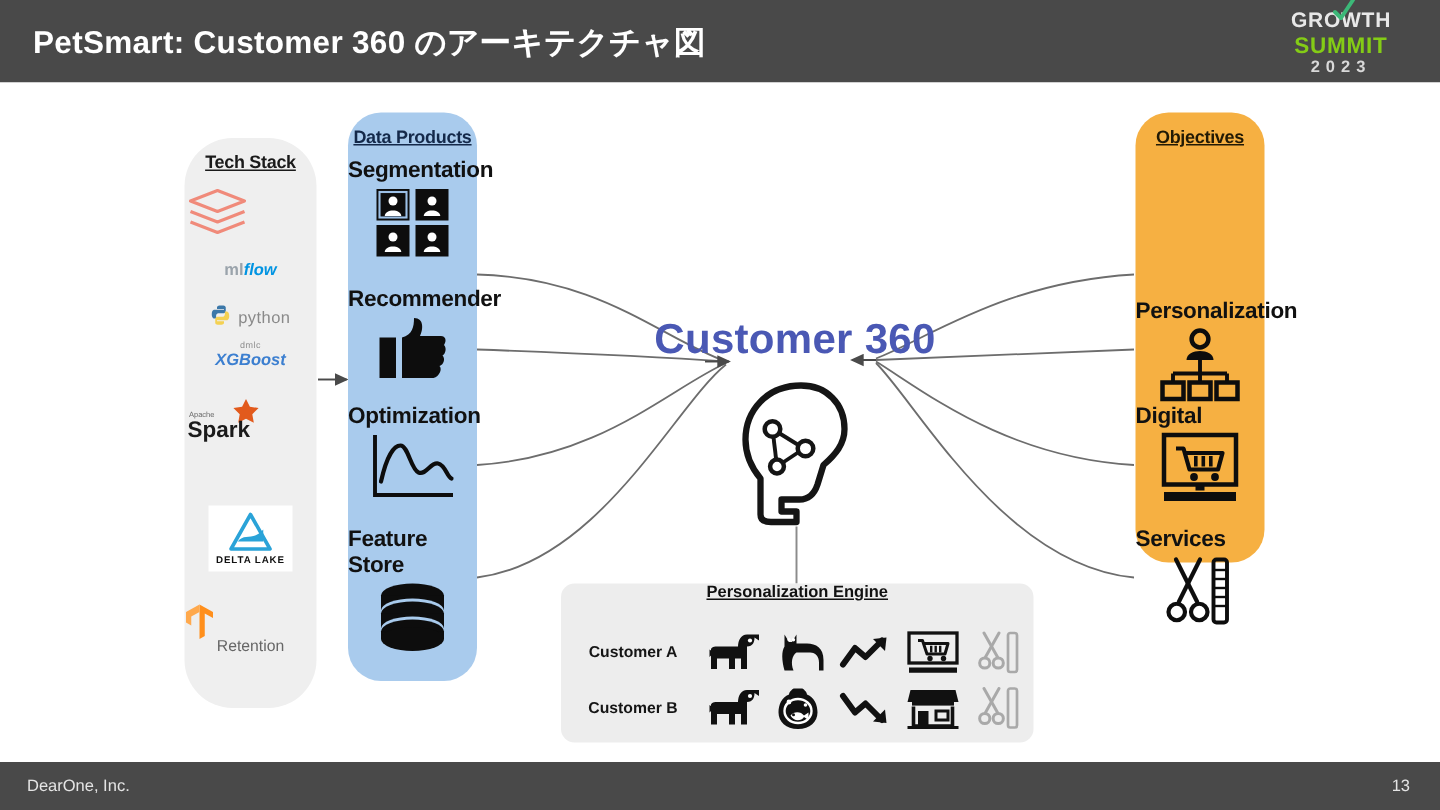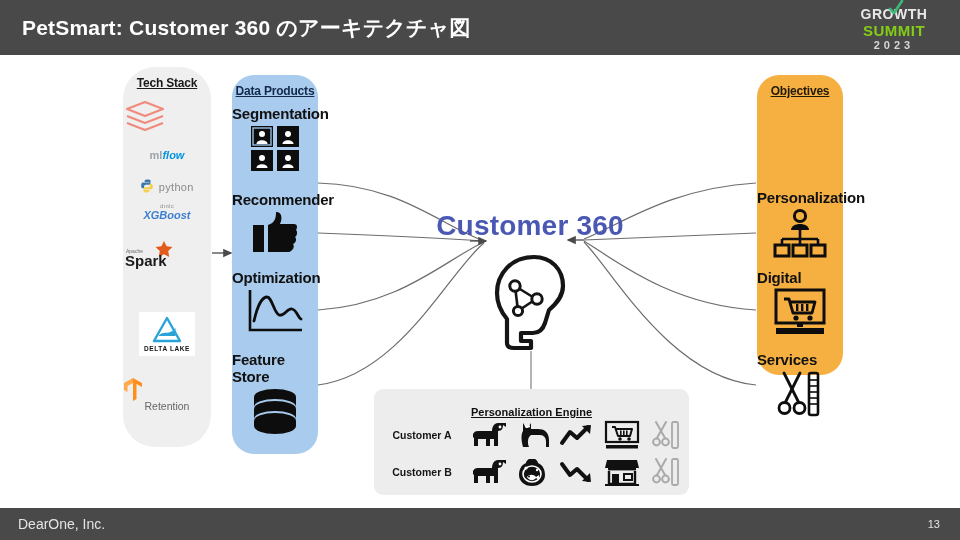--- a/index.html
+++ b/index.html
@@ -29,33 +29,33 @@
     position:absolute; left:27px; top:-7px; width:16px; height:16px;
   }
   #logo .l2 { font-size:15px; font-weight:bold; color:#84cc16; letter-spacing:.5px; margin-top:1px;}
   #logo .l3 { font-size:11px; font-weight:bold; color:#d8d8d8; letter-spacing:4px; margin-top:2px;}
 
   
   #footer {
     position:absolute; left:0; bottom:0; width:960px; height:32px;
     background:#494949; display:flex; align-items:center;
   }
-  #footer-company { color:#e4e4e4; font-size:14px; margin-left:18px;text-align:right; }
+  #footer-company { color:#e4e4e4; font-size:11px; margin-left:18px;text-align:right; }
   #footer-page { color:#e4e4e4; font-size:11px; position:absolute; right:20px; }
 
   
   #canvas { position:absolute; left:0; top:55px; width:960px; height:453px; background:#fff; }
 
   
   .panel { position:absolute; border-radius:22px; }
   .panel-title {
     text-align:center; font-size:12px; font-weight:bold;
     text-decoration:underline; padding-top:9px; letter-spacing:-.2px;
   }
-  #panel-tech   { left:123px; top:12px; width:88px; height:380px; background:#efefef;border-radius:32px; }
+  #panel-tech   { left:123px; top:37px; width:88px; height:380px; background:#efefef;border-radius:32px; }
   #panel-tech .panel-title { color:#1a1a1a; }
   #panel-data   { left:232px; top:20px; width:86px; height:379px; background:#a9cbed; }
   #panel-data .panel-title { color:#14294a; }
   #panel-obj    { left:757px; top:20px; width:86px; height:300px; background:#f6b042; }
   #panel-obj .panel-title { color:#221a05; }
 
   .item-label {
     font-size:15px; font-weight:bold; color:#111;
     letter-spacing:-.2px;
   }
@@ -73,21 +73,21 @@
   }
   #brain { position:absolute; left:487px; top:198px; width:92px; height:98px; }
 
   
   #pe-panel {
     position:absolute; left:374px; top:334px; width:315px; height:106px;
     background:#ededed; border-radius:9px;
   }
   #pe-title {
     text-align:center; font-size:11px; font-weight:bold; color:#111;
-    text-decoration:underline; padding-top:17px;
+    text-decoration:underline; padding-top:0;
   }
   .pe-row { position:absolute; left:0; width:100%; height:36px; display:flex; align-items:center; }
   .pe-rowlabel { width:96px; text-align:center; font-size:10.5px; font-weight:bold; color:#151515; }
   .pe-cells { display:flex; align-items:center; gap:4px; }
   .pe-cell { width:40px; height:34px; display:flex; align-items:center; justify-content:center; }
 
   svg { display:block; overflow:visible; }
   #wires { position:absolute; left:0; top:0; width:960px; height:453px; pointer-events:none; }
 </style>
 </head>
@@ -270,21 +270,21 @@
       <circle cx="28" cy="33" r="5.2" fill="#fff" stroke="#151515" stroke-width="3"></circle>
       <circle cx="50" cy="46" r="5.2" fill="#fff" stroke="#151515" stroke-width="3"></circle>
       <circle cx="31" cy="58" r="4.6" fill="#fff" stroke="#151515" stroke-width="3"></circle>
     </svg>
   </div>
 
   <div class="panel" id="panel-obj">
     <div class="panel-title">Objectives</div>
 
 
-    <div class="panel-item" style="top:114px">
+    <div class="panel-item" style="top:124px">
       <div class="item-label">Personalization</div>
       <div class="icon-wrap">
         <svg width="52" height="48" viewBox="0 0 52 48">
           <circle cx="26" cy="7" r="5.6" fill="none" stroke="#0d0d0d" stroke-width="3"></circle>
           <path d="M17 21 C17 13 35 13 35 21 z" fill="#0d0d0d"></path>
           <line x1="26" y1="21" x2="26" y2="30" stroke="#0d0d0d" stroke-width="2.6"></line>
           <line x1="8" y1="30" x2="44" y2="30" stroke="#0d0d0d" stroke-width="2.6"></line>
           <line x1="8" y1="30" x2="8" y2="36" stroke="#0d0d0d" stroke-width="2.6"></line>
           <line x1="26" y1="30" x2="26" y2="36" stroke="#0d0d0d" stroke-width="2.6"></line>
           <line x1="44" y1="30" x2="44" y2="36" stroke="#0d0d0d" stroke-width="2.6"></line>

